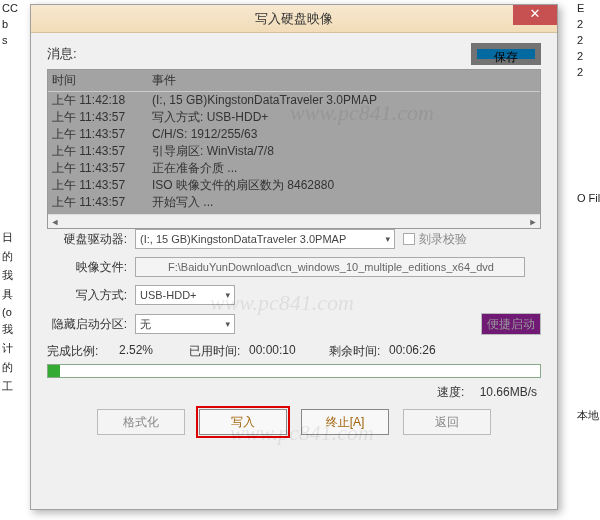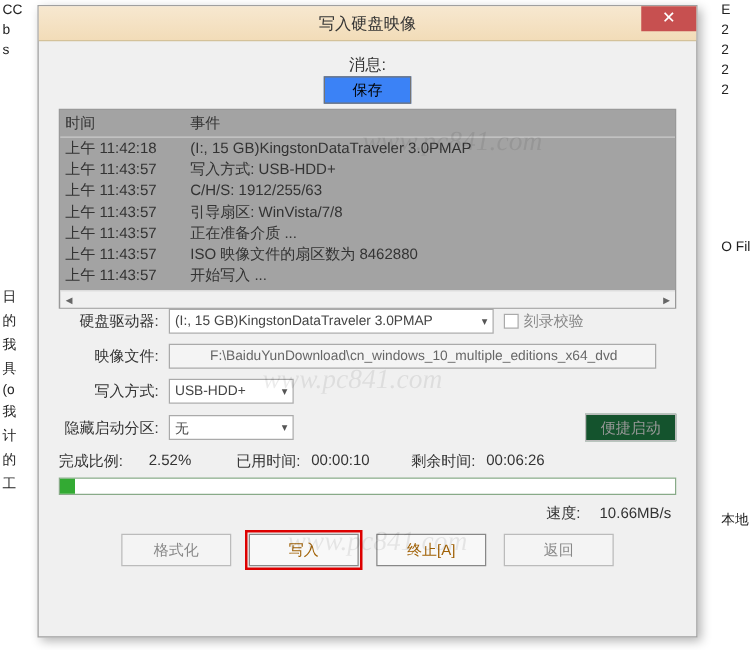--- a/index.html
+++ b/index.html
@@ -67,27 +67,26 @@
     font-size: 13px;
     cursor: pointer;
   }
   .content {
     padding: 10px 16px 6px 16px;
   }
   .msg-row {
     display: flex;
     align-items: center;
     margin-bottom: 4px;
-    flex-direction: column;
   }
   .msg-label { flex: 1; font-size: 13px; }
   .save-btn {
     width: 70px; height: 22px;
-    border: 1px solid #737373;
-    background: #3b82f6;
+    border: 6px solid #737373;
+    background: #0369a1;
     font-size: 12px;
     cursor: pointer;
   }
   .log-box {
     width: 100%;
     height: 160px;
     background: #a3a3a3;
     border: 1px solid #999;
     overflow: auto;
     font-size: 12px;
@@ -158,23 +157,23 @@
     align-items: center;
     justify-content: space-between;
     color: #444;
   }
   .select .chev { font-size: 9px; color: #555; margin-left: 6px; }
   .write-mode-sel { width: 100px; }
   .hide-sel { width: 100px; }
   .chk { display: flex; align-items: center; margin-left: 8px; font-size: 12px; color: #888; }
   .chk-box { width: 12px; height: 12px; border: 1px solid #aaa; background: #fff; margin-right: 4px; }
   .quick-btn {
-    width: 73px; height: 22px;
+    width: 60px; height: 22px;
     border: 1px solid #bbb;
-    background: #14532d;
+    background: #701a75;
     color: #999;
     margin-left: auto;
     font-size: 12px;
   }
 
   .progress-row {
     display: flex;
     font-size: 12px;
     margin-top: 6px;
   }

